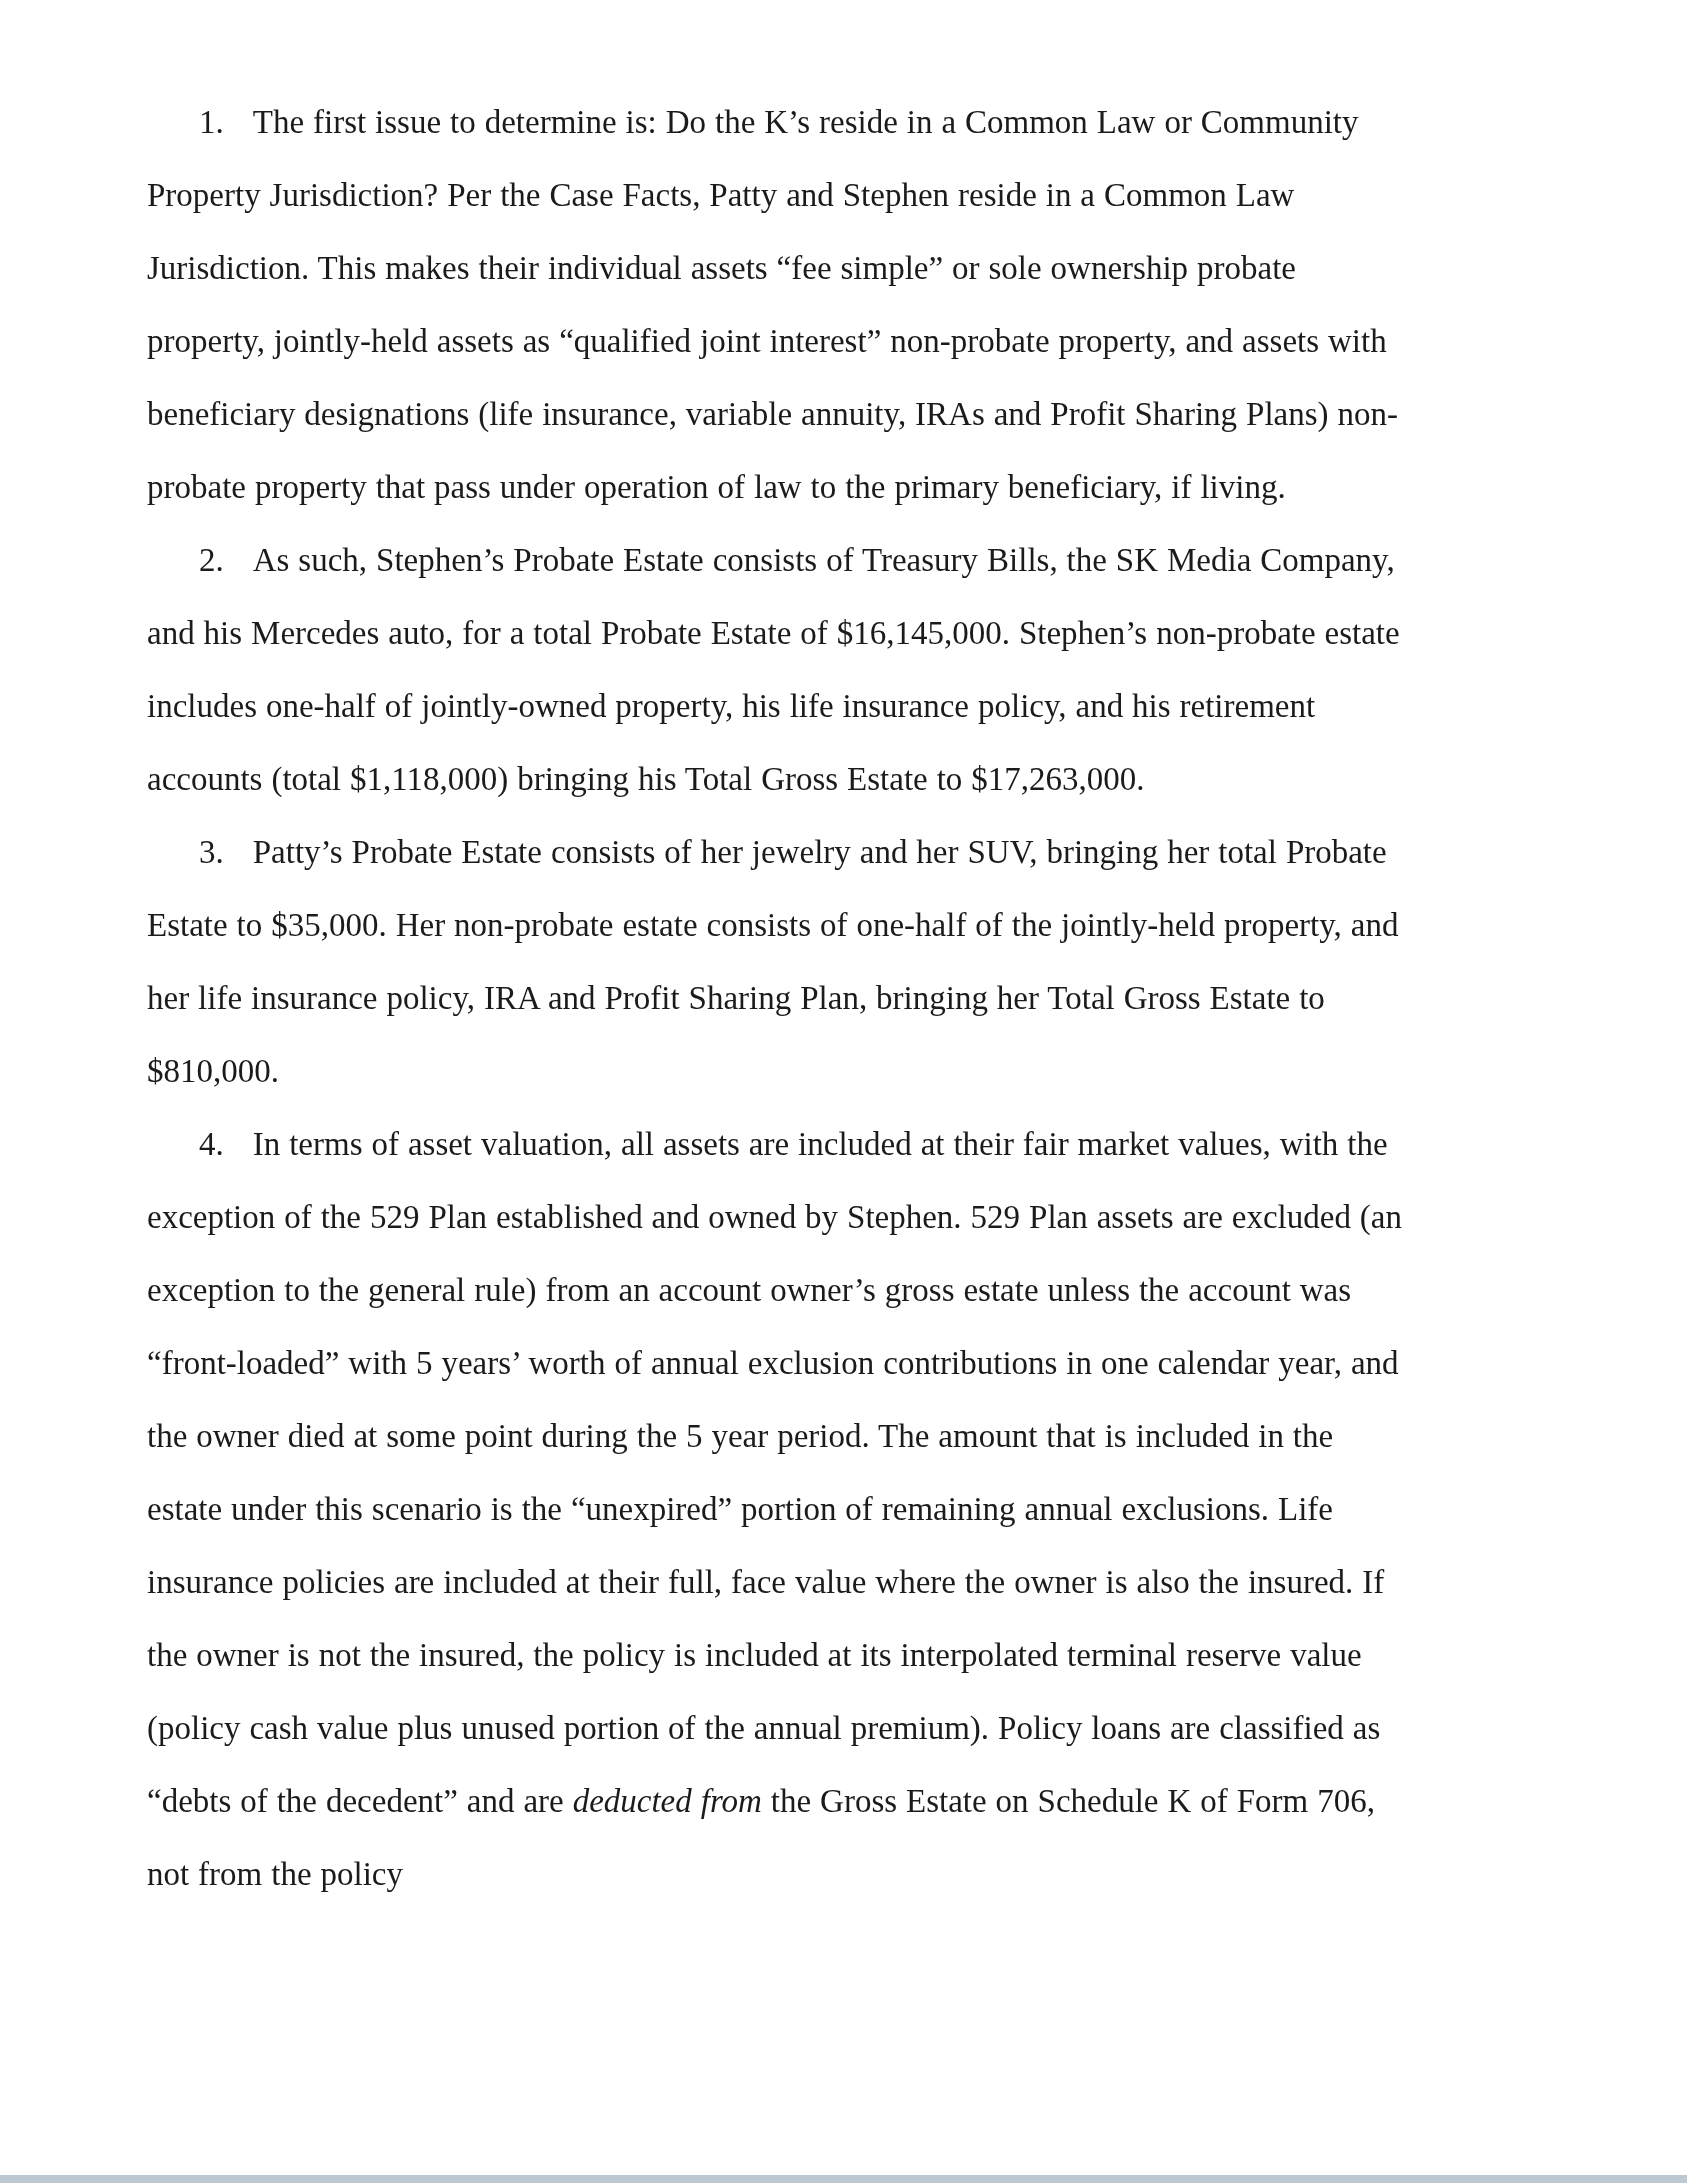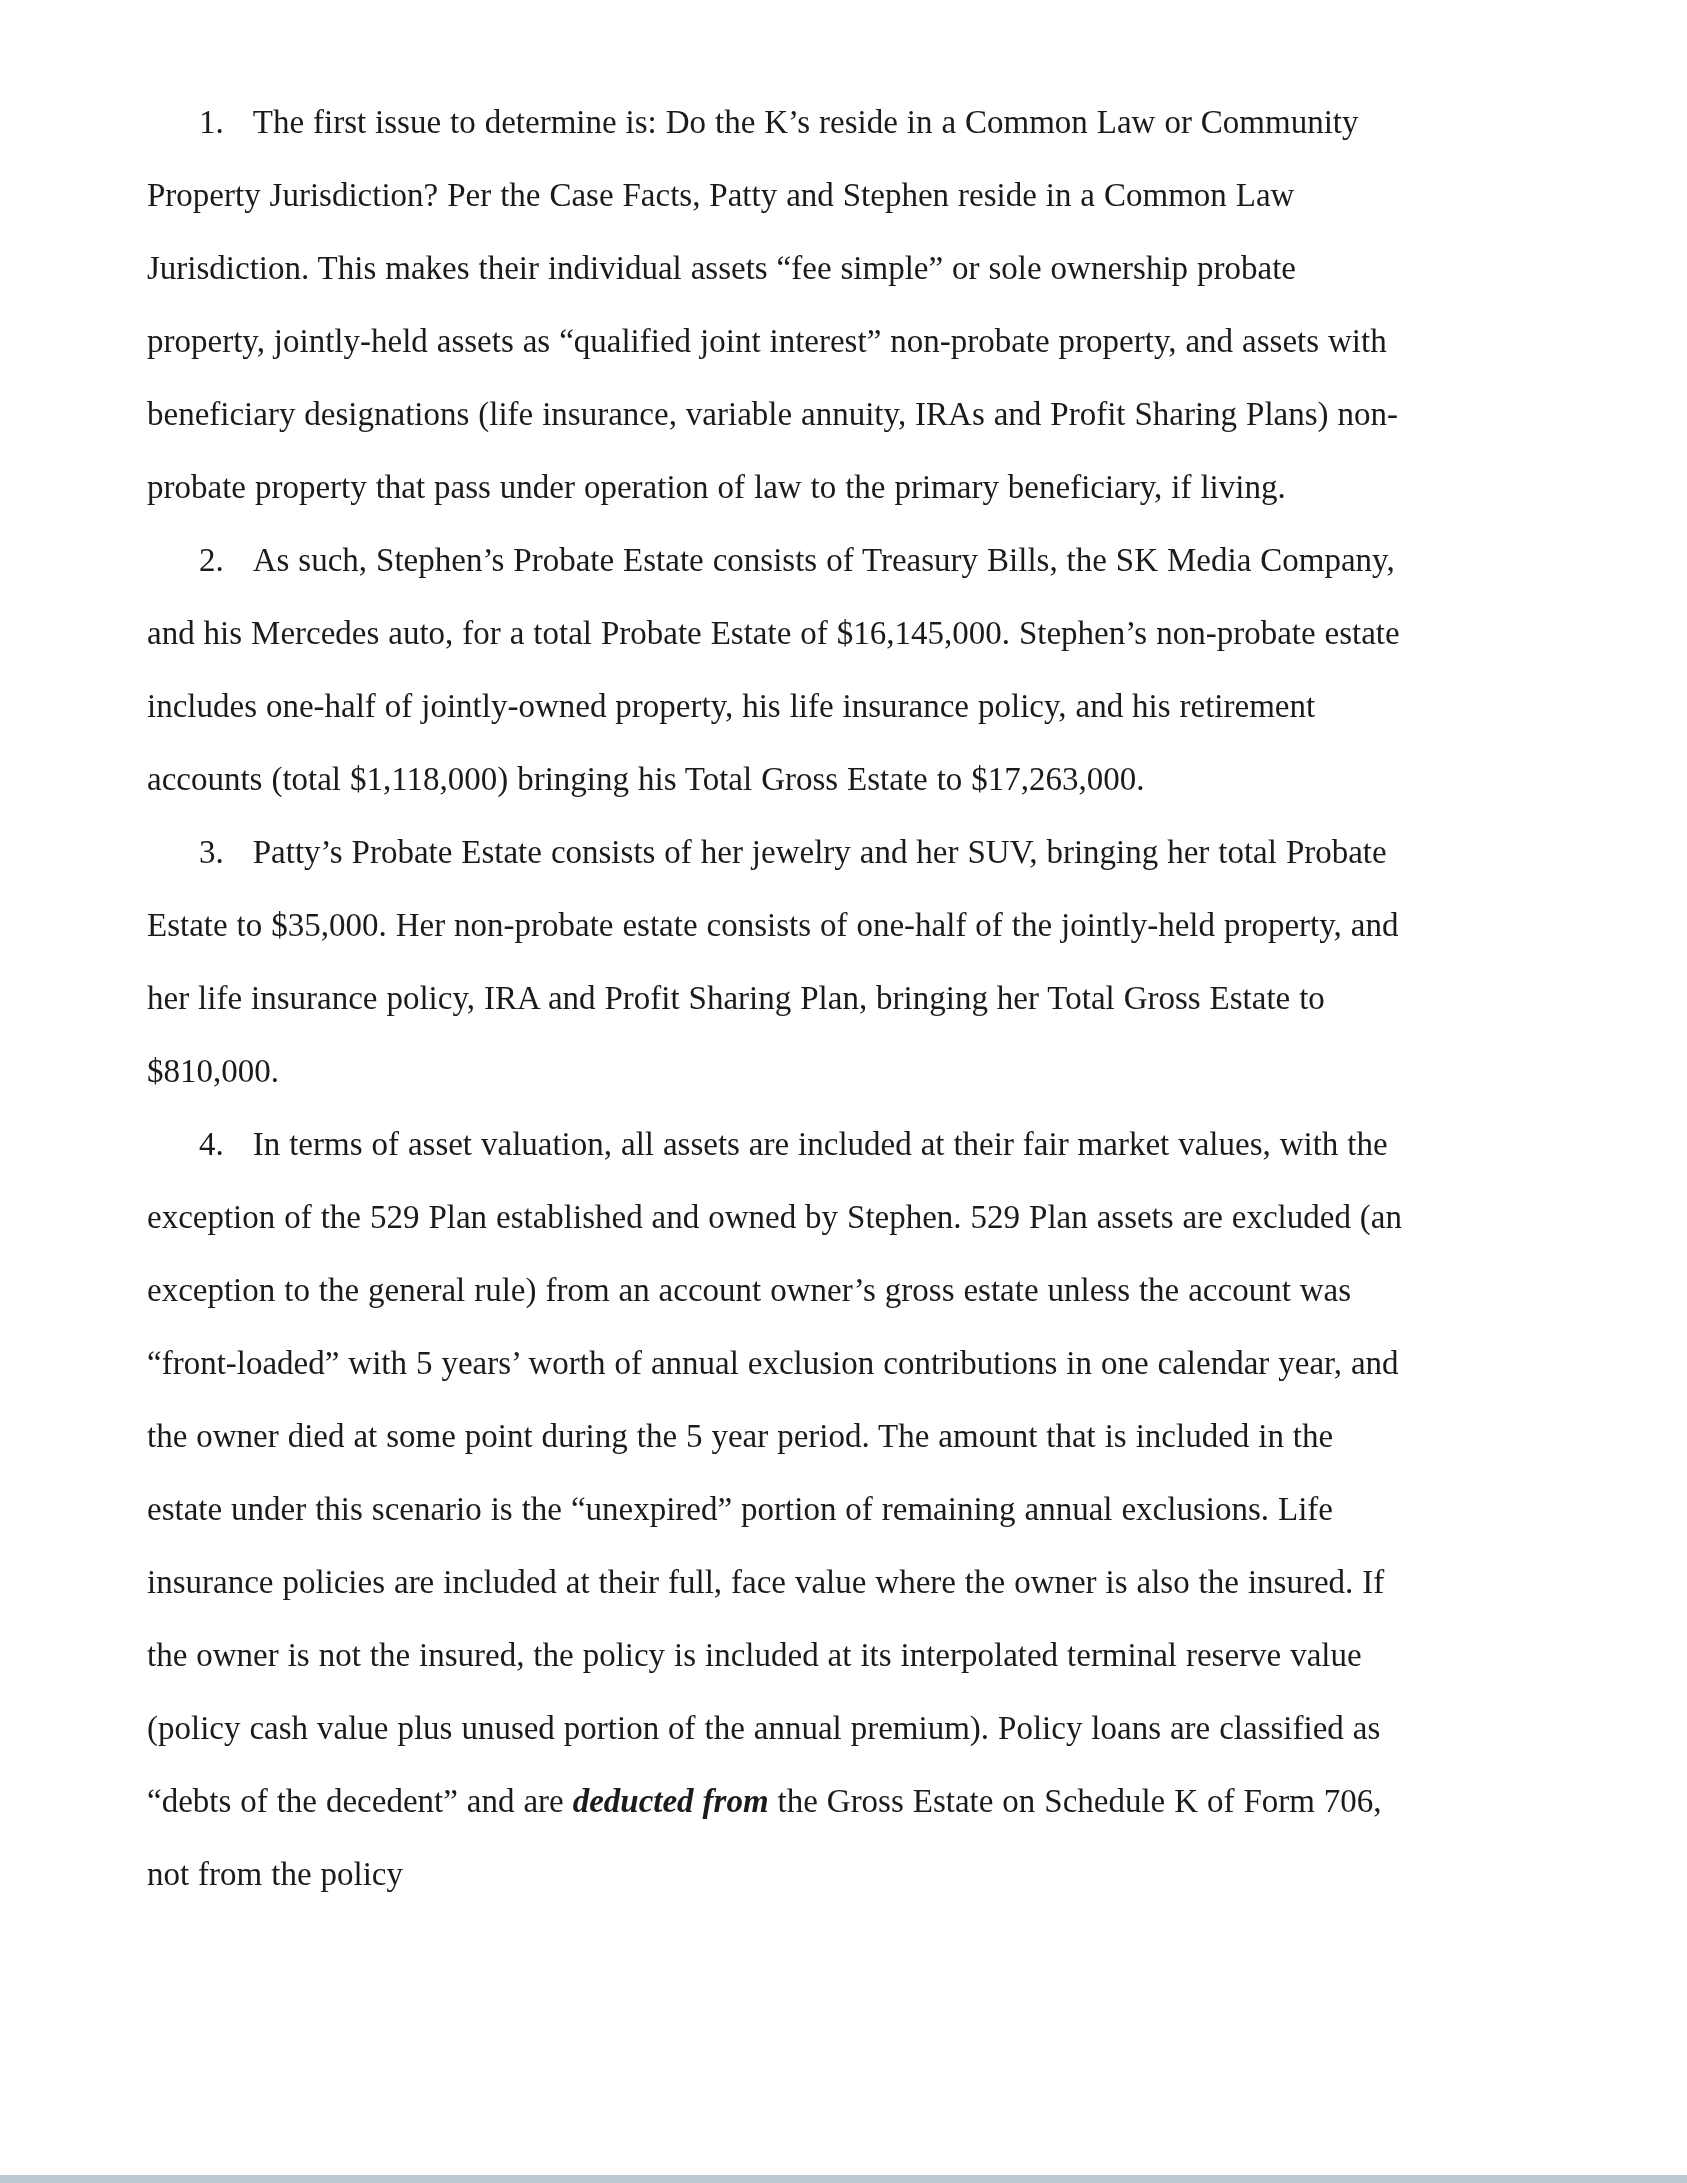--- a/index.html
+++ b/index.html
@@ -35,21 +35,21 @@
     line-height: 73px;
     color: #1b1b1b;
     text-indent: 52px;
     text-align: left;
     word-spacing: 0.7px;
   }
   .para-number {
     margin-right: 29px;
   }
   .emph {
-    font-weight: bold;
+    font-weight: normal;
     font-style: italic;
   }
   .page-edge {
     position: absolute;
     left: 0;
     bottom: 0;
     width: 1687px;
     height: 8px;
     background: #bcc8d2;
   }

